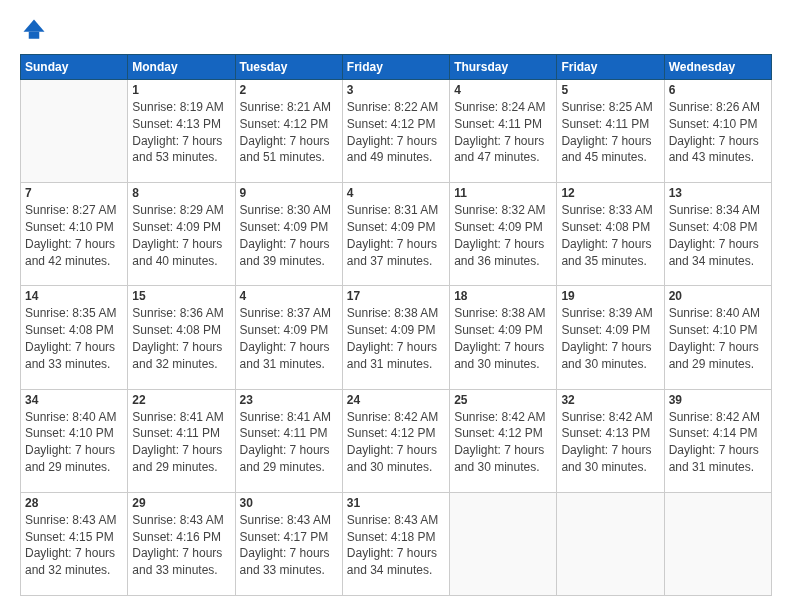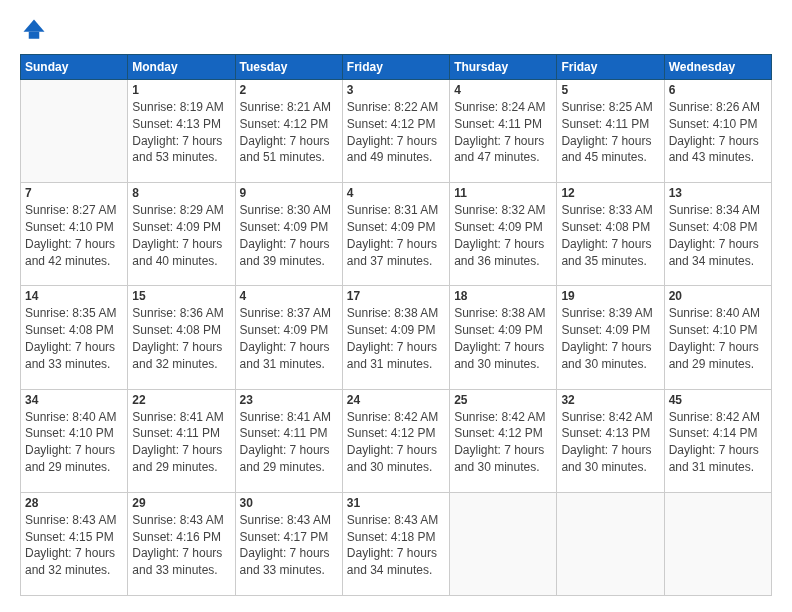--- a/index.html
+++ b/index.html
@@ -240,21 +240,21 @@
           </td>
           <td>
             <span class="day-num">25</span>
             <div class="day-detail">Sunrise: 8:42 AM<br>Sunset: 4:12 PM<br>Daylight: 7 hours and 30 minutes.</div>
           </td>
           <td>
             <span class="day-num">32</span>
             <div class="day-detail">Sunrise: 8:42 AM<br>Sunset: 4:13 PM<br>Daylight: 7 hours and 30 minutes.</div>
           </td>
           <td>
-            <span class="day-num">45</span>
+            <span class="day-num">39</span>
             <div class="day-detail">Sunrise: 8:42 AM<br>Sunset: 4:14 PM<br>Daylight: 7 hours and 31 minutes.</div>
           </td>
         </tr>
         <tr>
           <td>
             <span class="day-num">28</span>
             <div class="day-detail">Sunrise: 8:43 AM<br>Sunset: 4:15 PM<br>Daylight: 7 hours and 32 minutes.</div>
           </td>
           <td>
             <span class="day-num">29</span>

